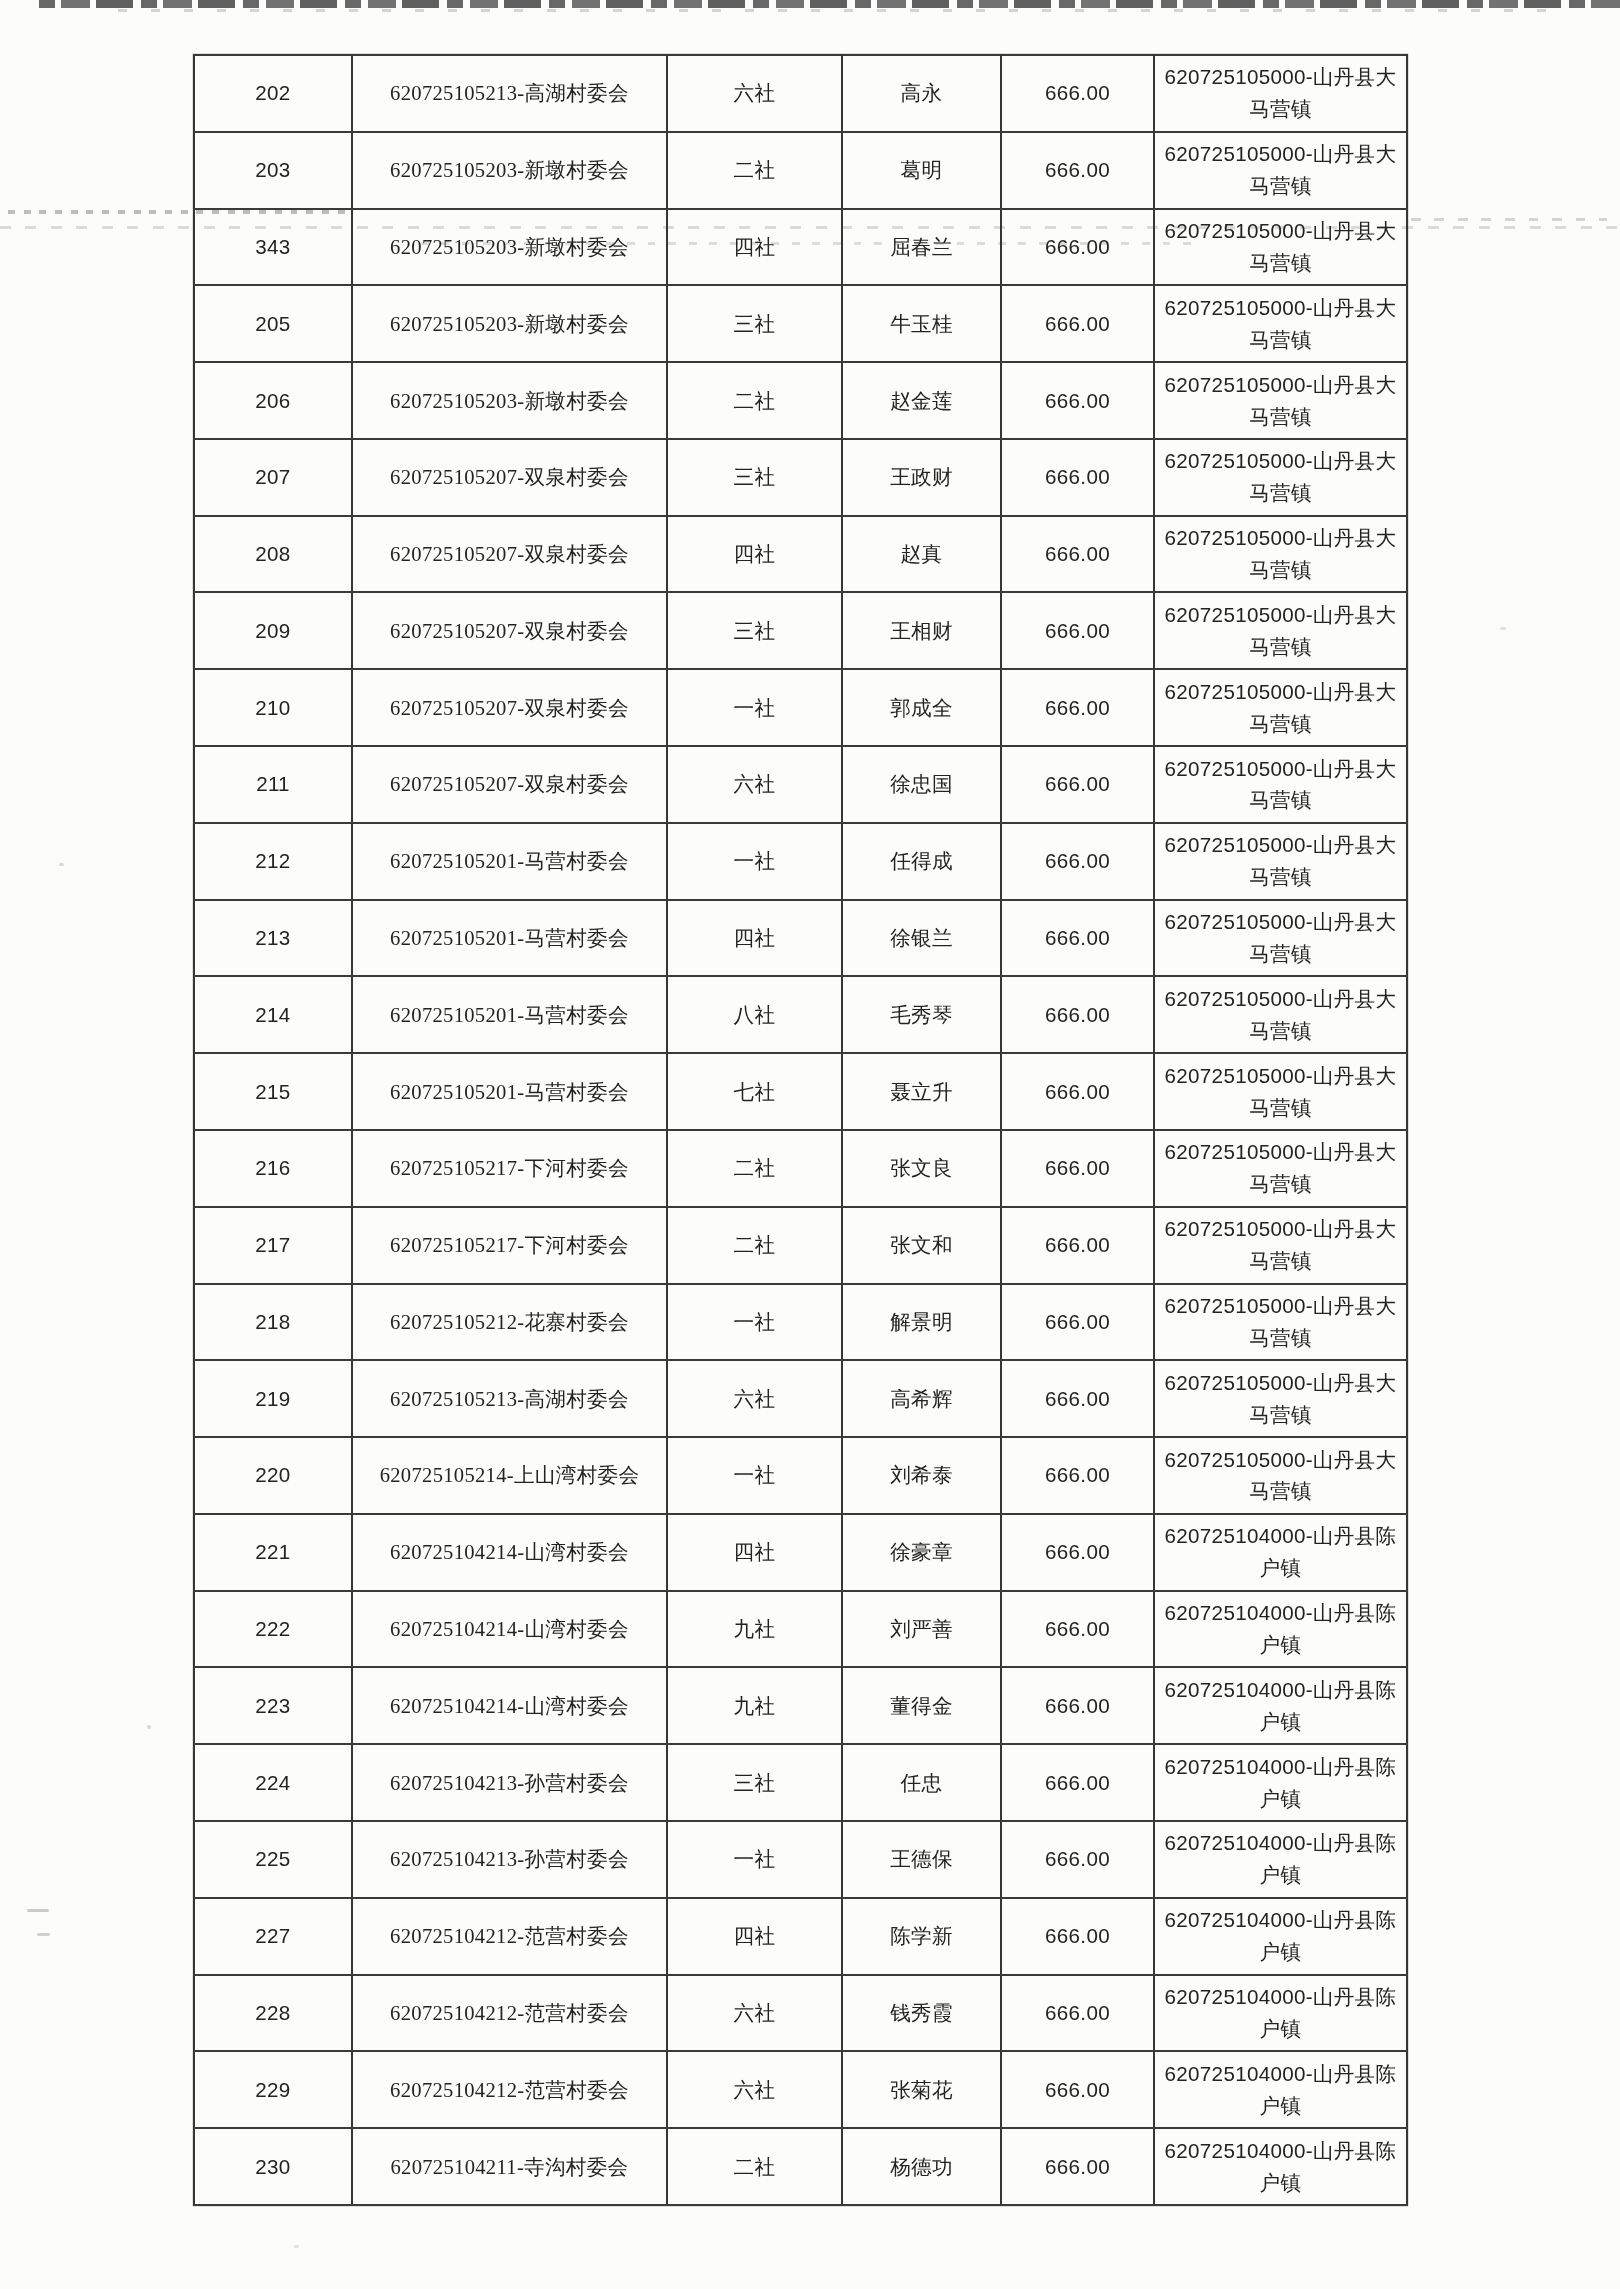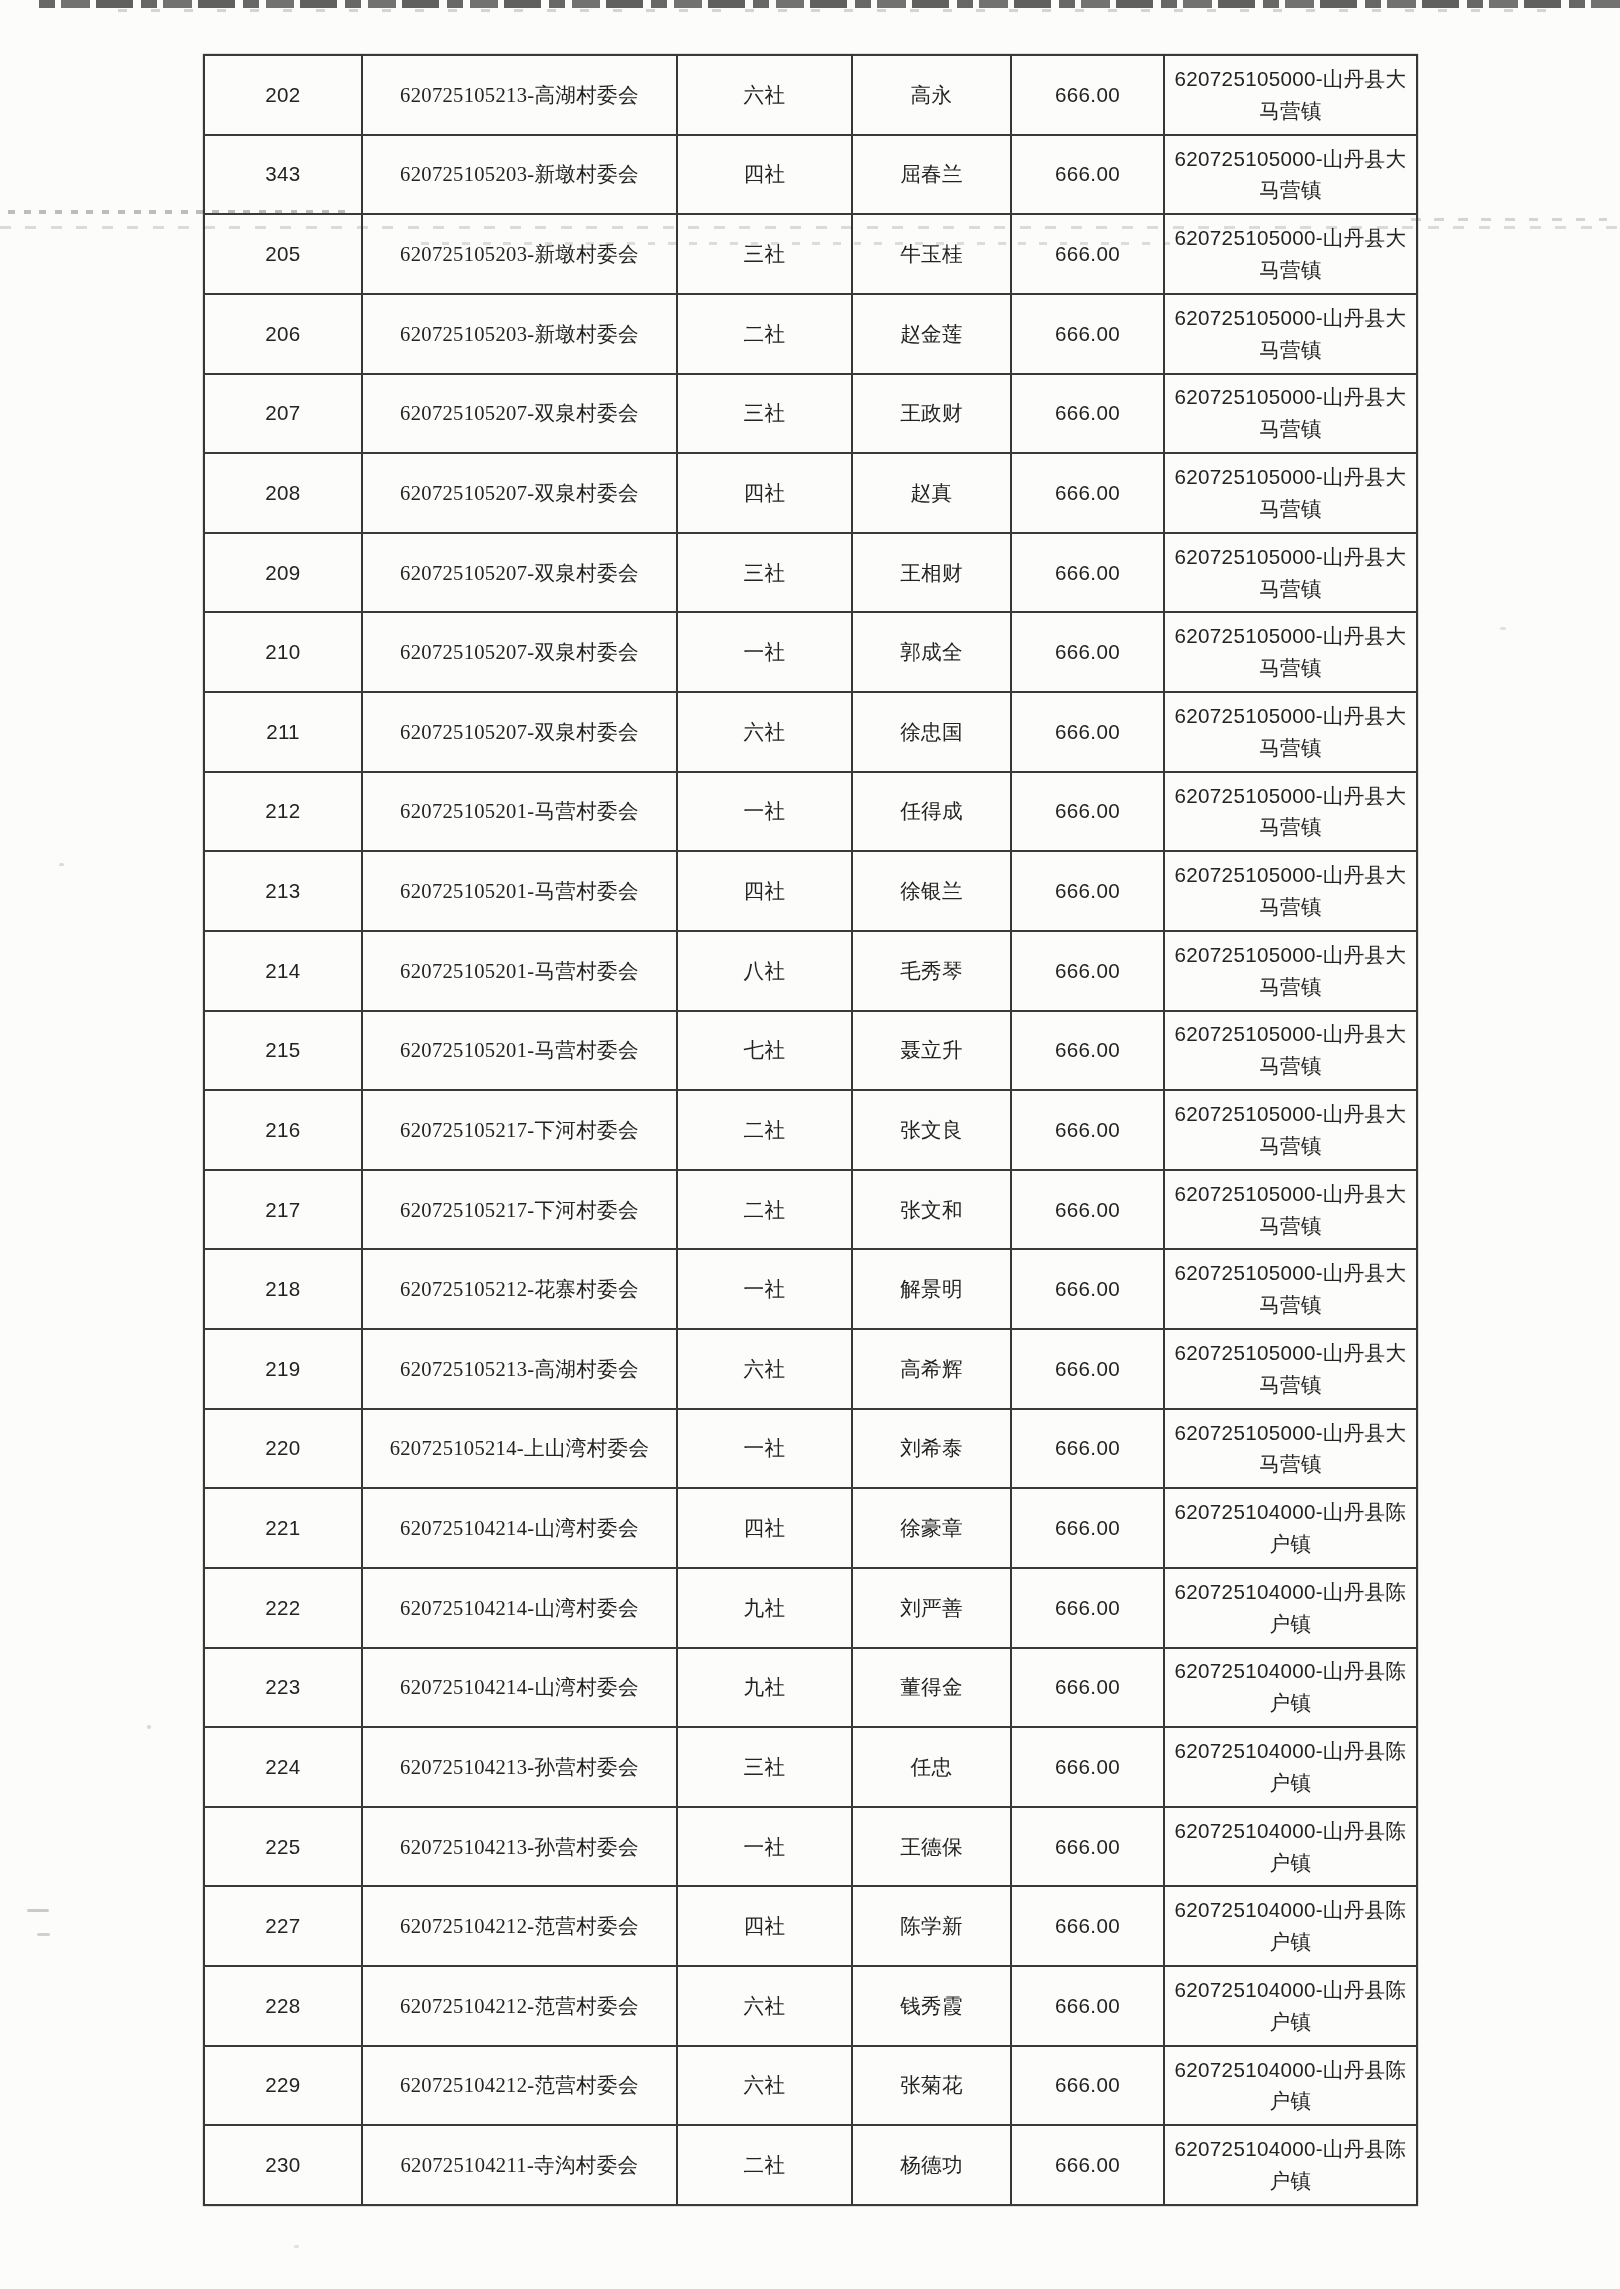--- a/index.html
+++ b/index.html
@@ -11,21 +11,21 @@
     width: 1620px;
     height: 2290px;
     background: #fcfcfa;
     font-family: "Liberation Sans", sans-serif;
     overflow: hidden;
   }
 
   
   .table-wrap {
     position: absolute;
-    left: 203px;
+    left: 193px;
     top: 54px;
     width: 1028px;
     height: 2152px;
   }
   table.ledger {
     width: 100%;
     height: 100%;
     border-collapse: collapse;
     table-layout: fixed;
     border: 2.9px solid #2b2b2b;
@@ -129,20 +129,28 @@
     <tbody>
         <tr>
           <td class="c-seq">202</td>
           <td class="c-village">620725105213-高湖村委会</td>
           <td class="c-group">六社</td>
           <td class="c-name">高永</td>
           <td class="c-amount">666.00</td>
           <td class="c-township">620725105000-山丹县大马营镇</td>
         </tr>
         <tr>
+          <td class="c-seq">203</td>
+          <td class="c-village">620725105203-新墩村委会</td>
+          <td class="c-group">二社</td>
+          <td class="c-name">葛明</td>
+          <td class="c-amount">666.00</td>
+          <td class="c-township">620725105000-山丹县大马营镇</td>
+        </tr>
+        <tr>
           <td class="c-seq">343</td>
           <td class="c-village">620725105203-新墩村委会</td>
           <td class="c-group">四社</td>
           <td class="c-name">屈春兰</td>
           <td class="c-amount">666.00</td>
           <td class="c-township">620725105000-山丹县大马营镇</td>
         </tr>
         <tr>
           <td class="c-seq">205</td>
           <td class="c-village">620725105203-新墩村委会</td>

